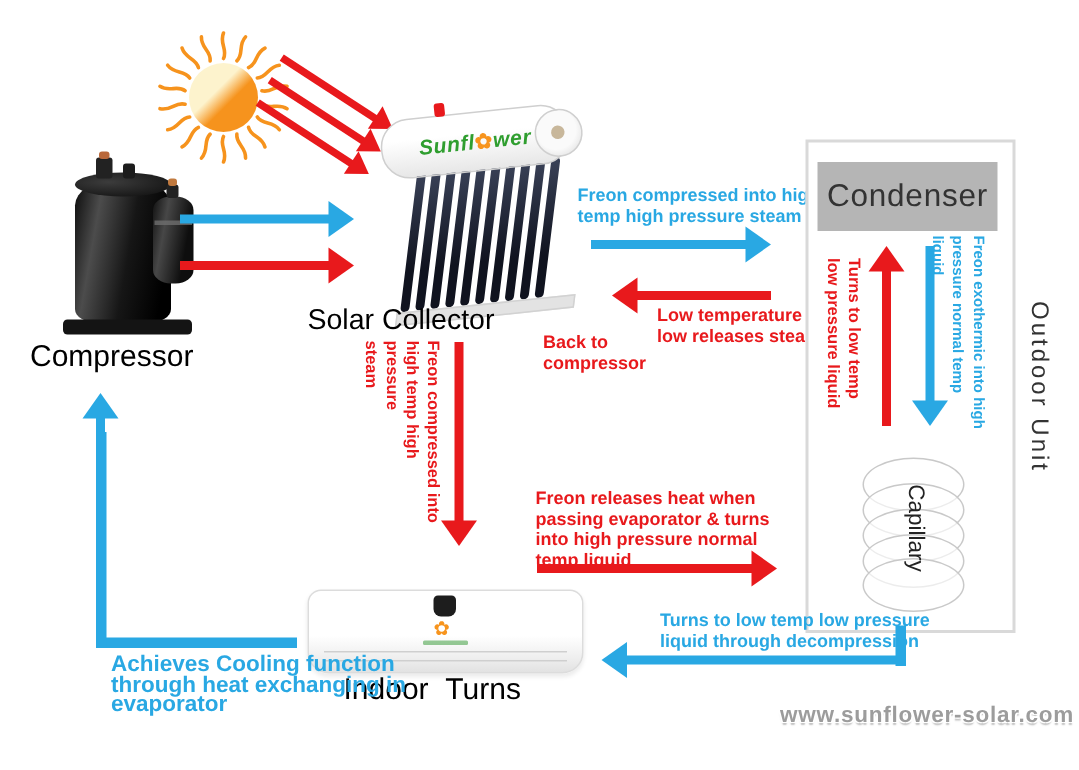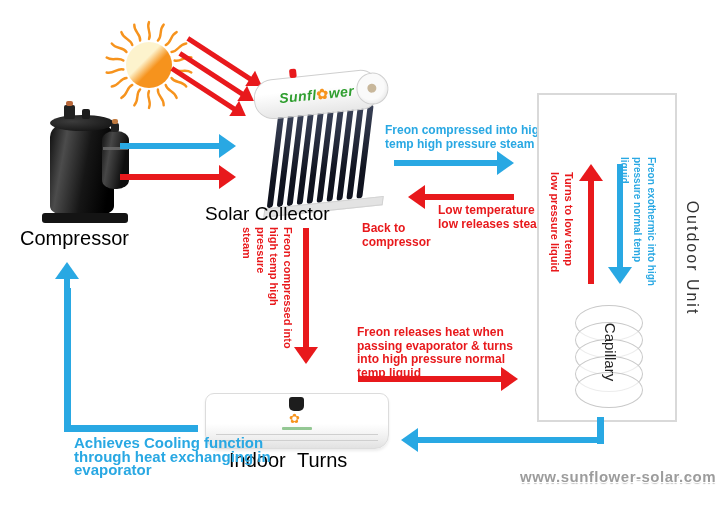--- a/index.html
+++ b/index.html
@@ -177,20 +177,21 @@
 temp high pressure steam</div>
   <div class="ar" style="--c:#29a8e3;left:394px;top:150px;width:120px;"></div>
 
   <div class="al" style="--c:#e8191c;left:408px;top:184px;width:106px;"></div>
   <div class="note red" style="left:362px;top:187px;margin-top:35px;" data-bind="annotations.back_to_compressor">Back to
 compressor</div>
   <div class="note red" style="left:438px;top:204px;" data-bind="annotations.low_temp_steam">Low temperature
 low releases steam</div>
 
   <div class="outbox"></div>
+  <div class="cond" data-bind="components.outdoor_unit.condenser_label">Condenser</div>
 
   <div class="au" style="--c:#e8191c;left:578px;top:164px;height:120px;"></div>
   <div class="vt red" style="left:506px;top:213px;width:110px;height:28px;font-size:11px;" data-bind="annotations.turns_low_temp_liquid">Turns to low temp
 low pressure liquid</div>
 
   <div class="ad" style="--c:#29a8e3;left:607px;top:164px;height:120px;"></div>
   <div class="vt blue" style="left:577px;top:210px;width:134px;height:28px;font-size:10px;" data-bind="annotations.exothermic">Freon exothermic into high
 pressure normal temp liquid</div>
 
   <div class="coil" style="left:575px;top:305px;"></div>
@@ -217,20 +218,22 @@
     <div class="slot"></div>
     <div class="flower">✿</div>
     <div class="brand"></div>
     <div class="vent" style="top:40px;"></div>
     <div class="vent" style="top:46px;"></div>
   </div>
   <div class="big" style="left:229px;top:449px;word-spacing:6px;" data-bind="components.indoor_unit.label">Indoor Turns</div>
 
   <div class="seg" style="left:597px;top:417px;width:7px;height:27px;"></div>
   <div class="al" style="--c:#29a8e3;left:401px;top:427px;width:203px;"></div>
+  <div class="note blue" style="left:440px;top:407px;" data-bind="annotations.decompression">Turns to low temp low pressure
+liquid through decompression</div>
 
   <div class="seg" style="left:66px;top:425px;width:132px;height:7px;"></div>
   <div class="seg" style="left:64px;top:288px;width:7px;height:144px;"></div>
   <div class="au" style="--c:#29a8e3;left:54px;top:262px;height:28px;"></div>
   <div class="note blue" style="left:74px;top:436px;font-size:15px;" data-bind="annotations.cooling">Achieves Cooling function
 through heat exchanging in
 evaporator</div>
 
   <div class="wm" data-bind="watermark">www.sunflower-solar.com</div>
 

